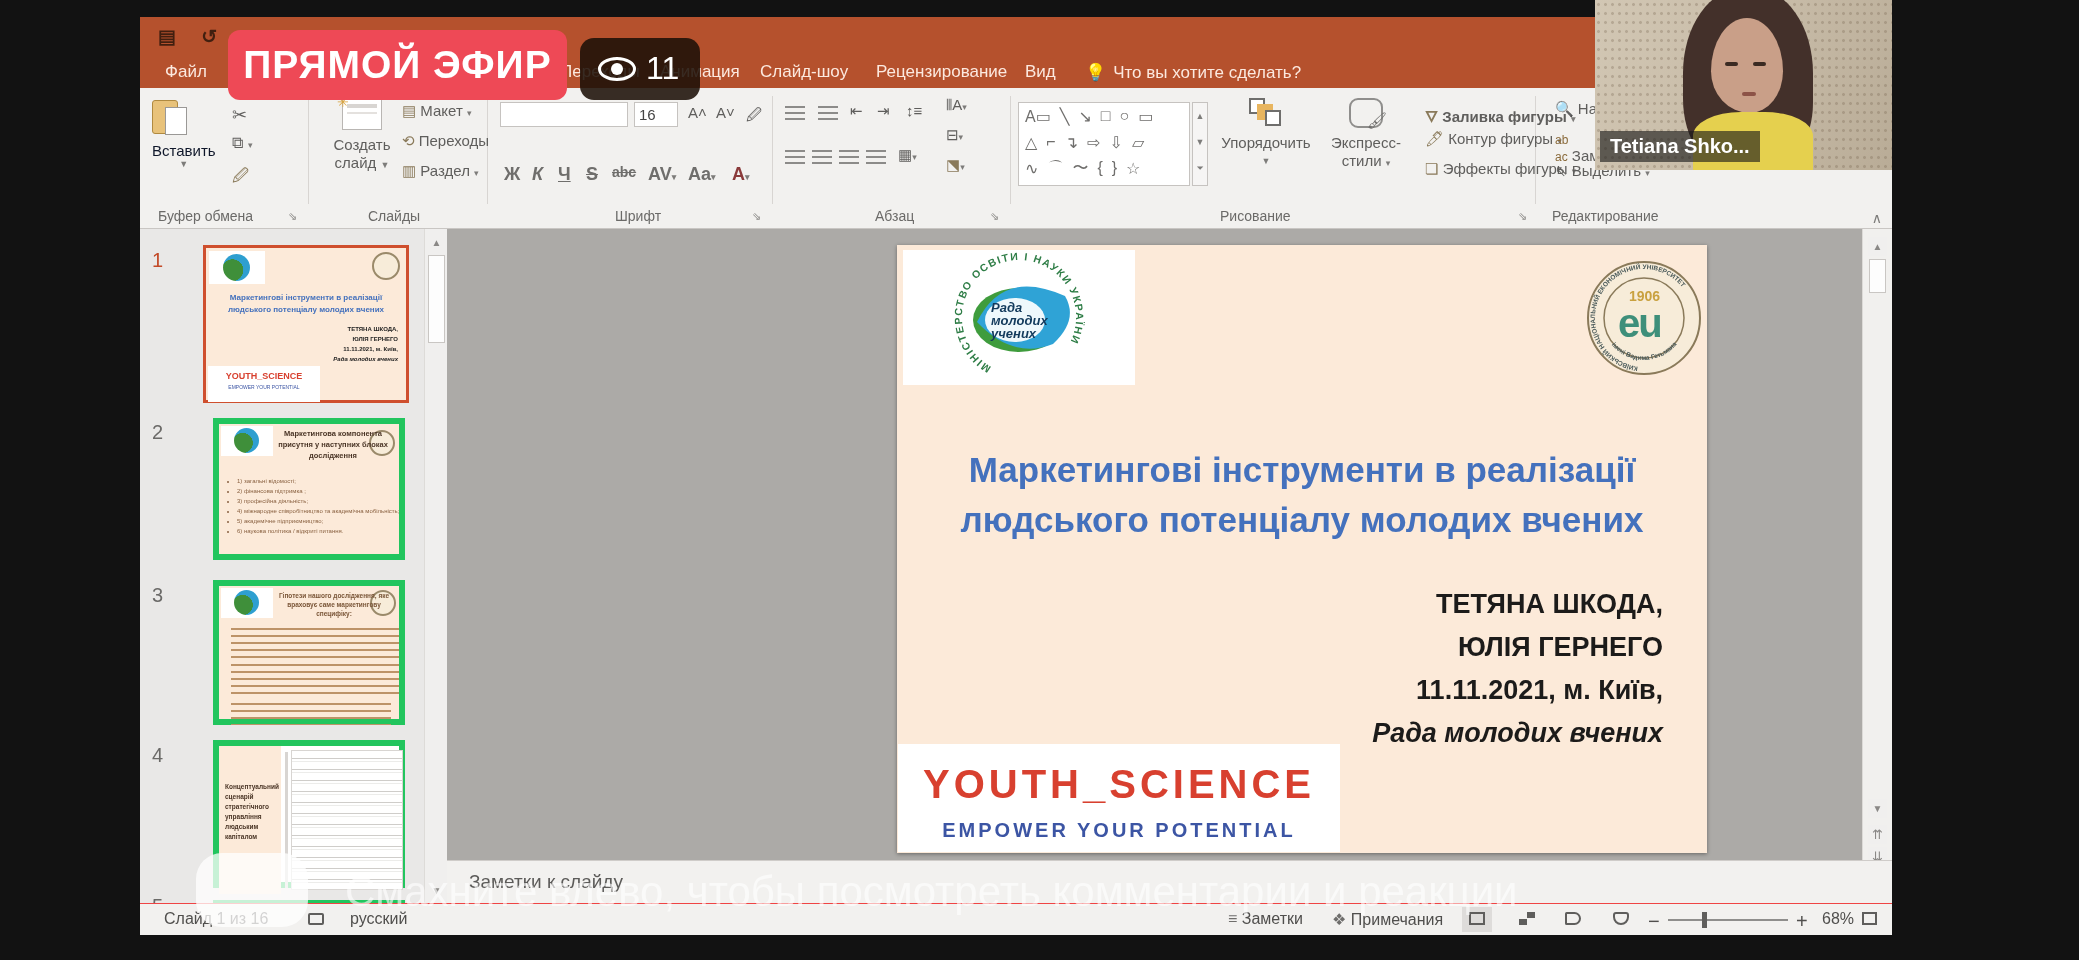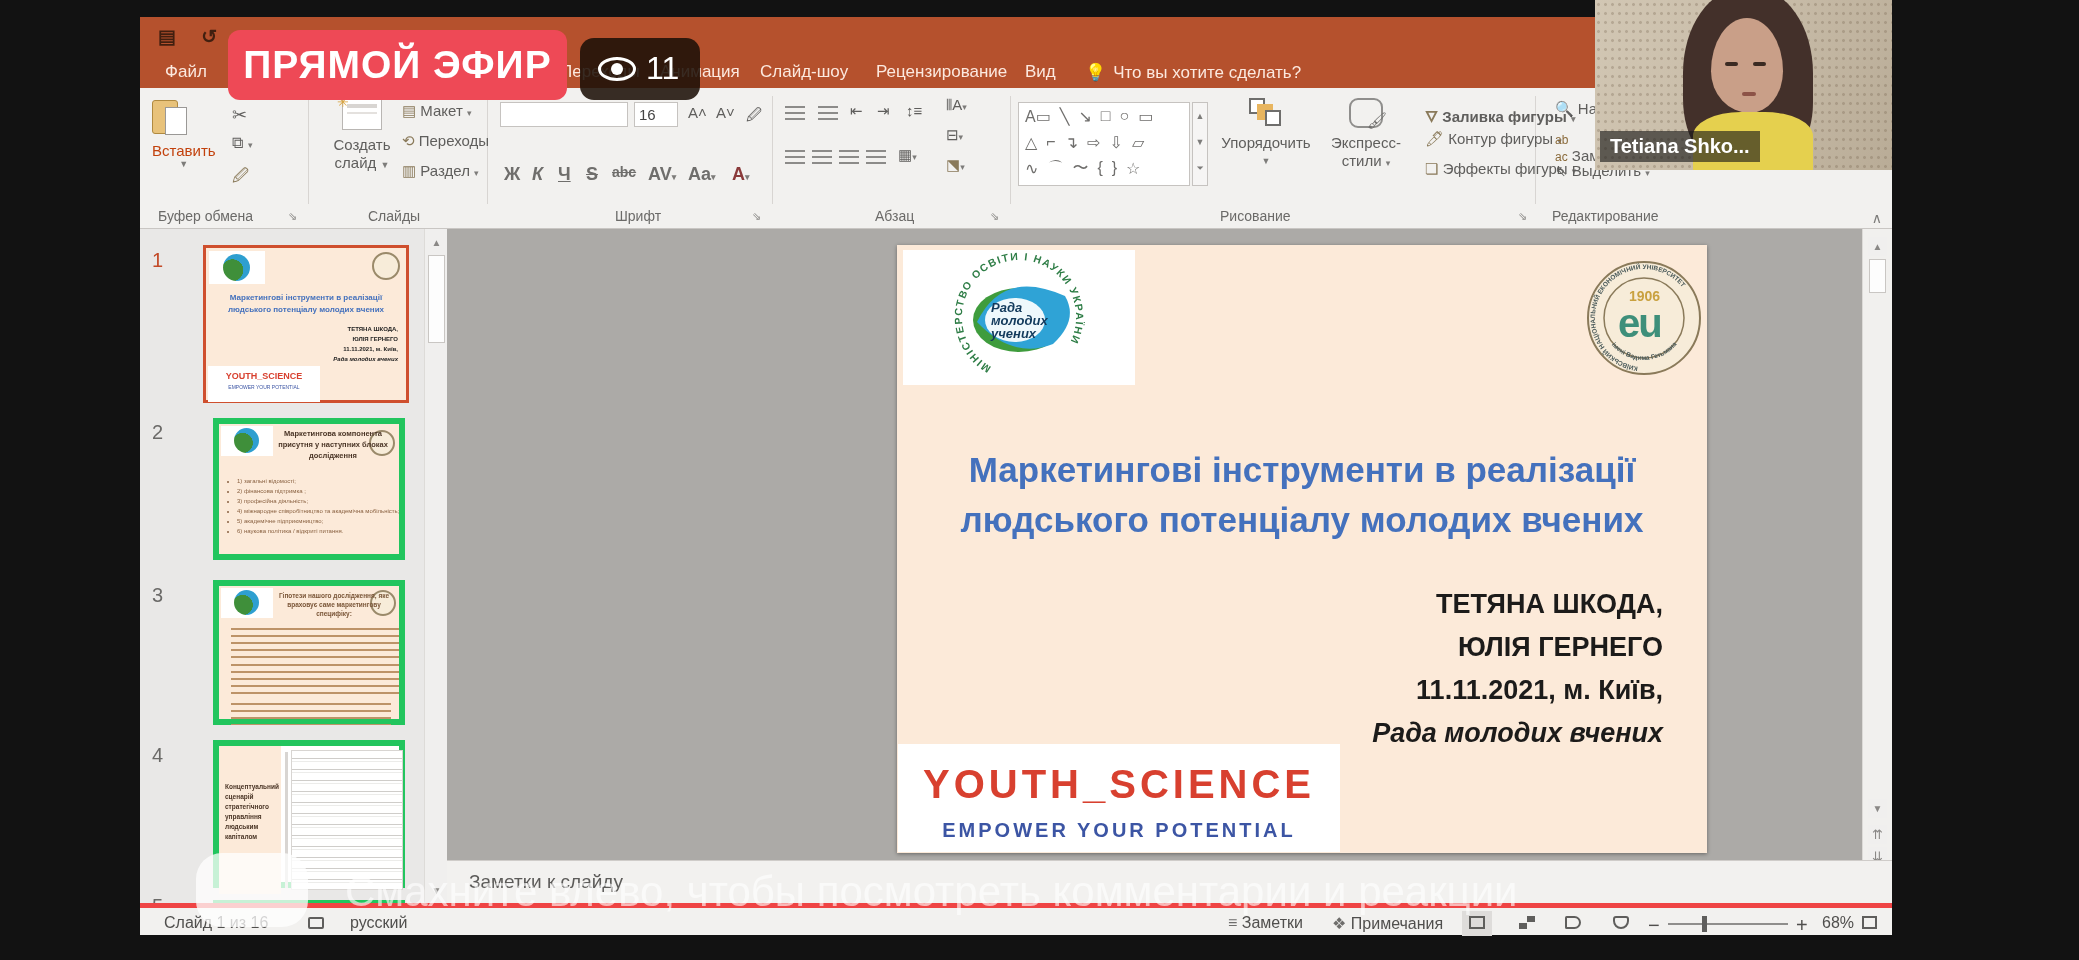--- a/index.html
+++ b/index.html
@@ -56,21 +56,21 @@
   .brandbox{position:absolute;left:1px;top:499px;width:442px;height:108px;background:#fff;text-align:center;}
   .brandname{color:#d8402f;font-size:40px;letter-spacing:4px;margin-top:18px;font-weight:bold;}
   .brandtag{color:#3c55a4;font-size:20px;letter-spacing:3px;margin-top:12px;font-weight:bold;}
   .logobox{position:absolute;left:6px;top:5px;width:232px;height:135px;background:#fff;}
 
   
   .rail{left:1722px;top:212px;width:30px;height:648px;background:#f1f0ee;border-left:1px solid #dcdad7;}
 
   
   .notes{left:307px;top:843px;width:1445px;height:43px;background:#f2f1ef;border-top:1px solid #cfccc9;color:#5c5b59;font-size:19px;}
-  .statusbar{left:0;top:886px;width:100%;height:32px;background:#f2f1ef;border-top:5px solid #ef4444;color:#504f4d;font-size:16px;}
+  .statusbar{left:0;top:886px;width:100%;height:32px;background:#f2f1ef;border-top:1px solid #ef4444;color:#504f4d;font-size:16px;}
   .sitem{position:absolute;top:6px;white-space:nowrap;}
   .viewbtn{position:absolute;top:3px;width:30px;height:25px;text-align:center;}
   .vico{display:inline-block;width:16px;height:13px;border:2px solid #5f5e5c;margin-top:5px;}
   .zoomtrack{position:absolute;top:15px;height:2px;background:#8f8e8c;}
   .zoomthumb{position:absolute;top:8px;width:5px;height:16px;background:#5f5e5c;}
 
   
   .livebadge{left:228px;top:30px;width:339px;height:70px;background:#ee4956;border-radius:12px;color:#fff;font-weight:bold;font-size:39px;text-align:center;line-height:70px;letter-spacing:1px;z-index:10;}
   .eyebadge{left:580px;top:38px;width:120px;height:62px;background:rgba(28,16,8,.88);border-radius:14px;z-index:10;color:#fff;}
   .eyeshape{position:absolute;left:18px;top:19px;width:38px;height:24px;border:3px solid #fff;border-radius:50% 50%;}
@@ -115,21 +115,21 @@
     <div class="abs ribbon">
 
       <div class="gsep" style="left:168px;"></div>
       <div class="gsep" style="left:347px;"></div>
       <div class="gsep" style="left:632px;"></div>
       <div class="gsep" style="left:870px;"></div>
       <div class="gsep" style="left:1395px;"></div>
 
       <div class="abs" style="left:12px;top:12px;">
         <div class="clip"></div>
-        <div style="margin-top:8px;color:#c2410c;font-size:15px;">Вставить</div>
+        <div style="margin-top:8px;color:#0f172a;font-size:15px;">Вставить</div>
         <div class="caret" style="text-align:center;">▼</div>
       </div>
       <div class="rbtn" style="left:92px;top:16px;font-size:18px;">✂</div>
       <div class="rbtn" style="left:92px;top:46px;font-size:16px;">⧉ <span class="caret">▾</span></div>
       <div class="rbtn" style="left:92px;top:76px;font-size:16px;"><span class="rico">🖉</span></div>
       <div class="glabel" style="left:18px;">Буфер обмена</div>
       <div class="launcher" style="left:148px;">⇘</div>
 
       <div class="abs bigbtn" style="left:186px;top:10px;width:72px;">
         <div style="width:40px;height:32px;margin:0 auto;background:#fff;border:1px solid #b9b6b3;position:relative;">

